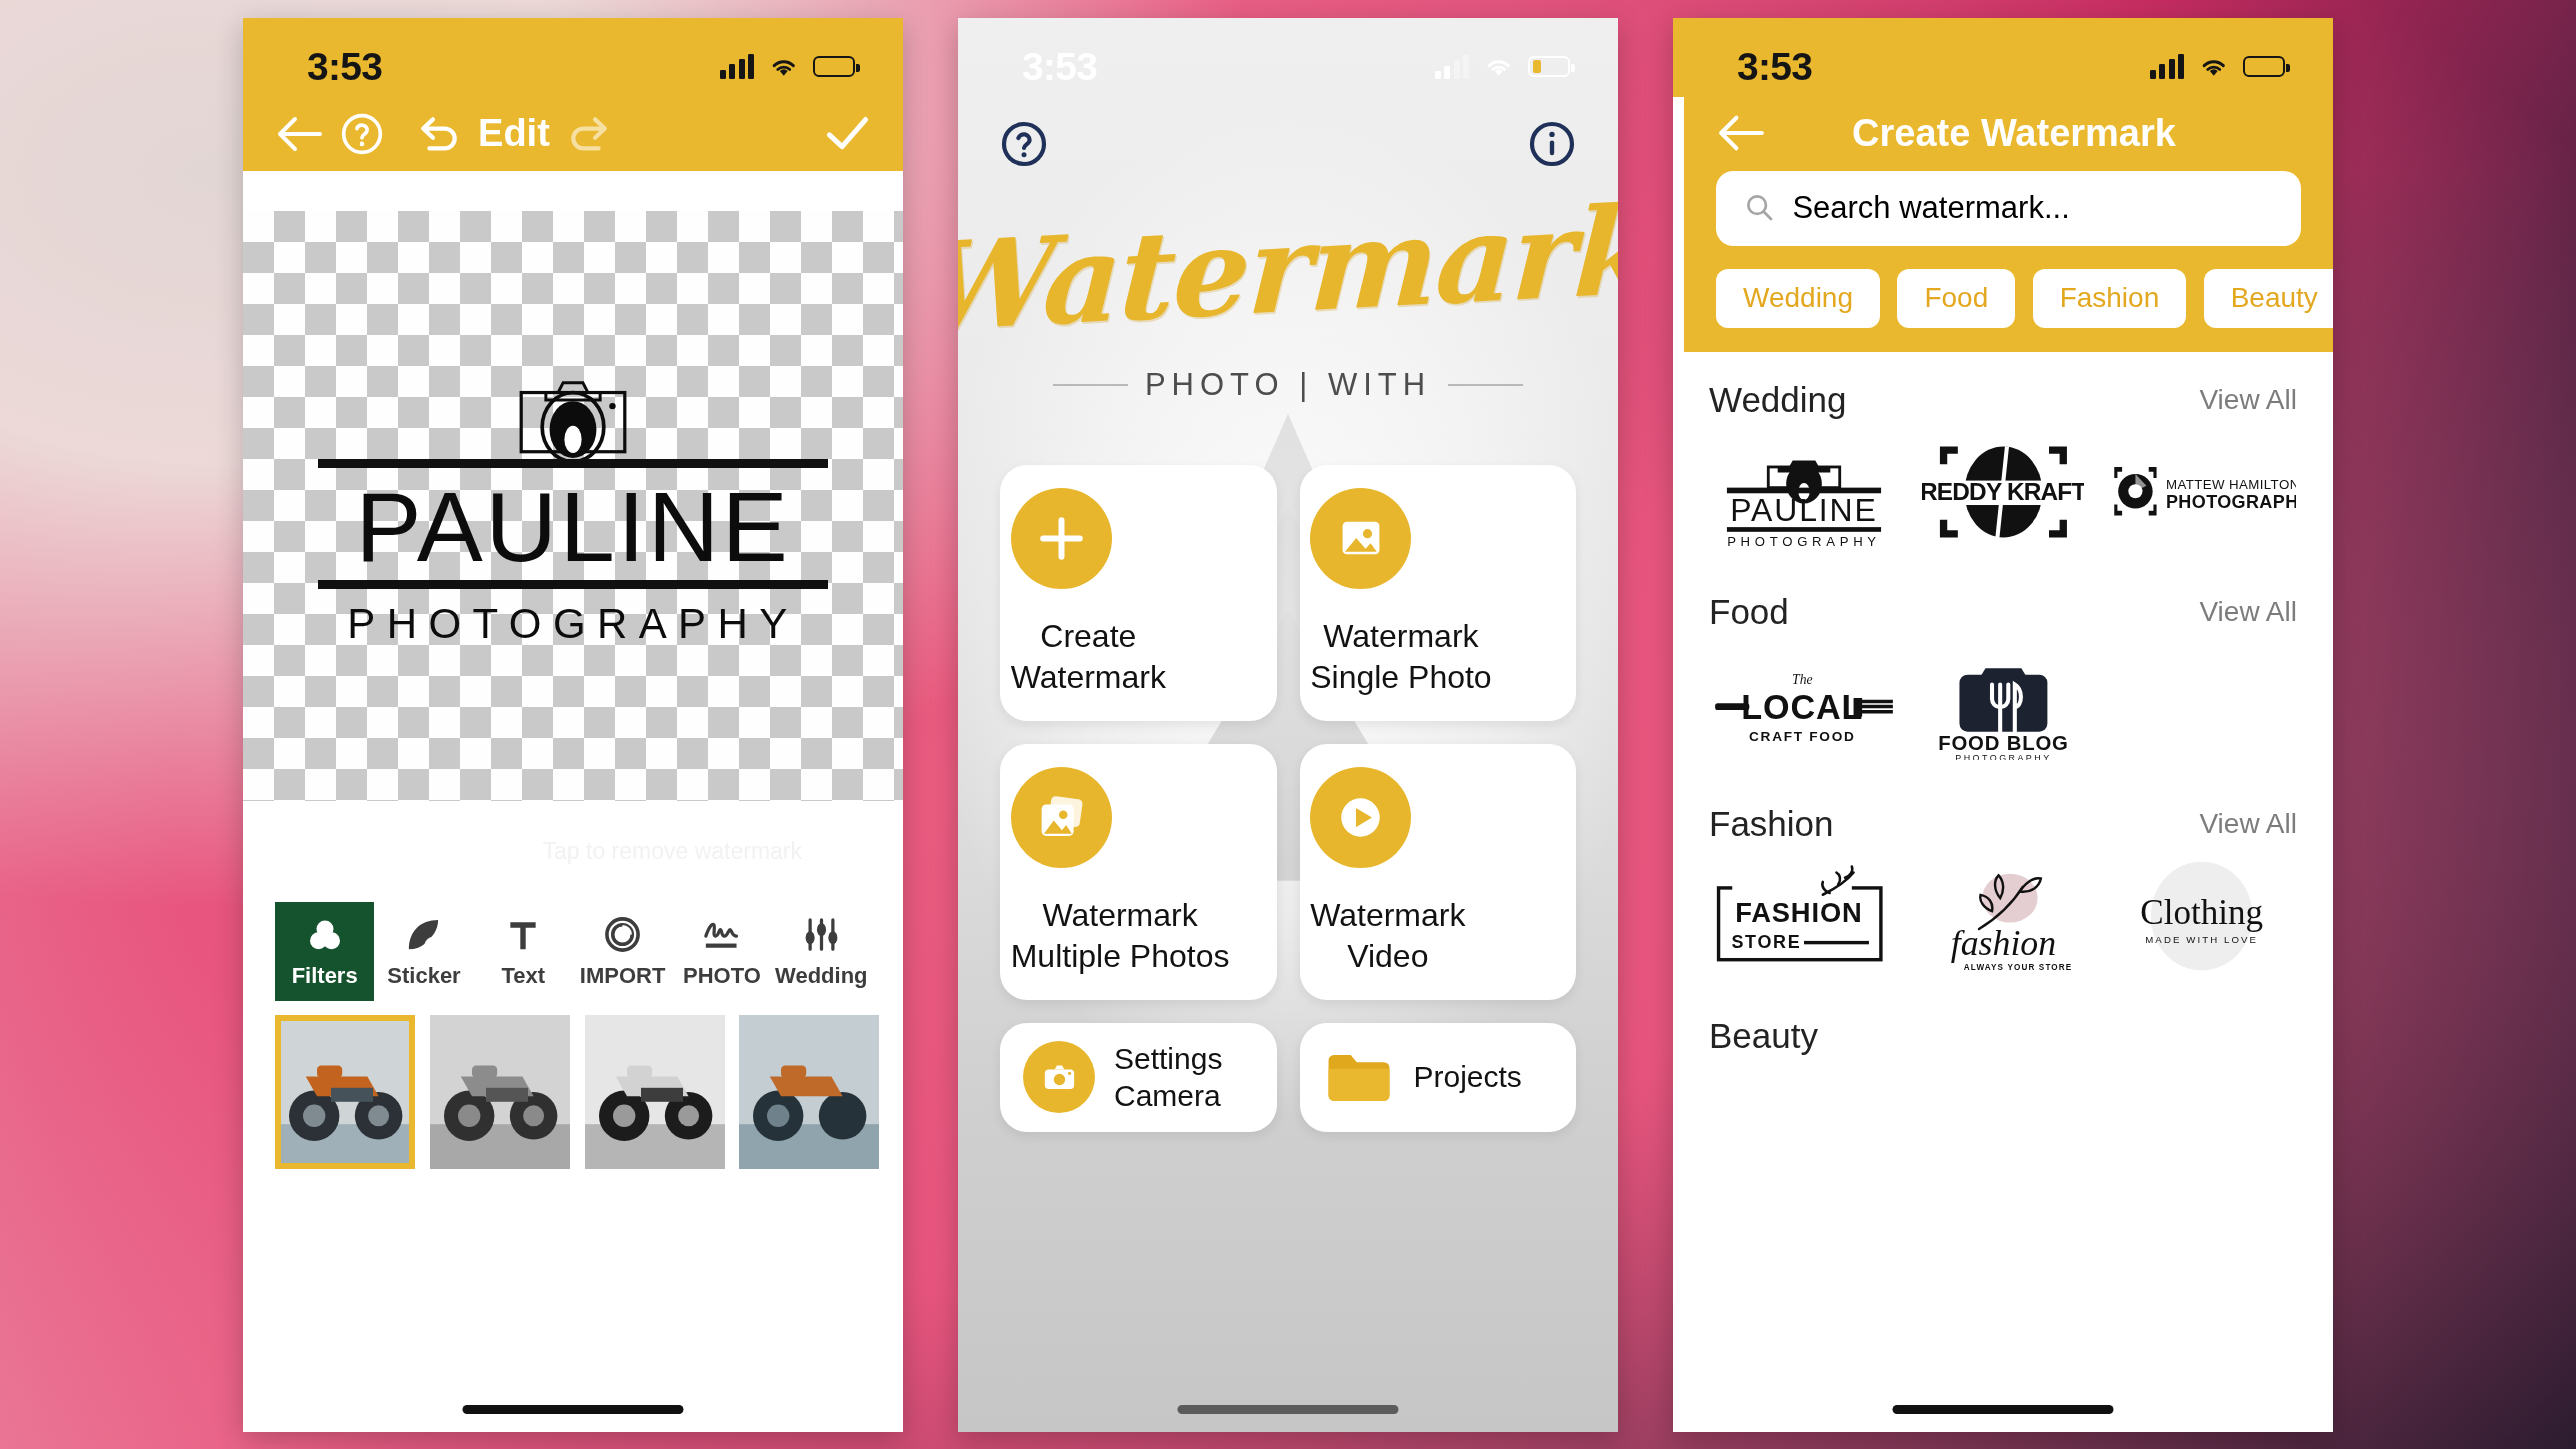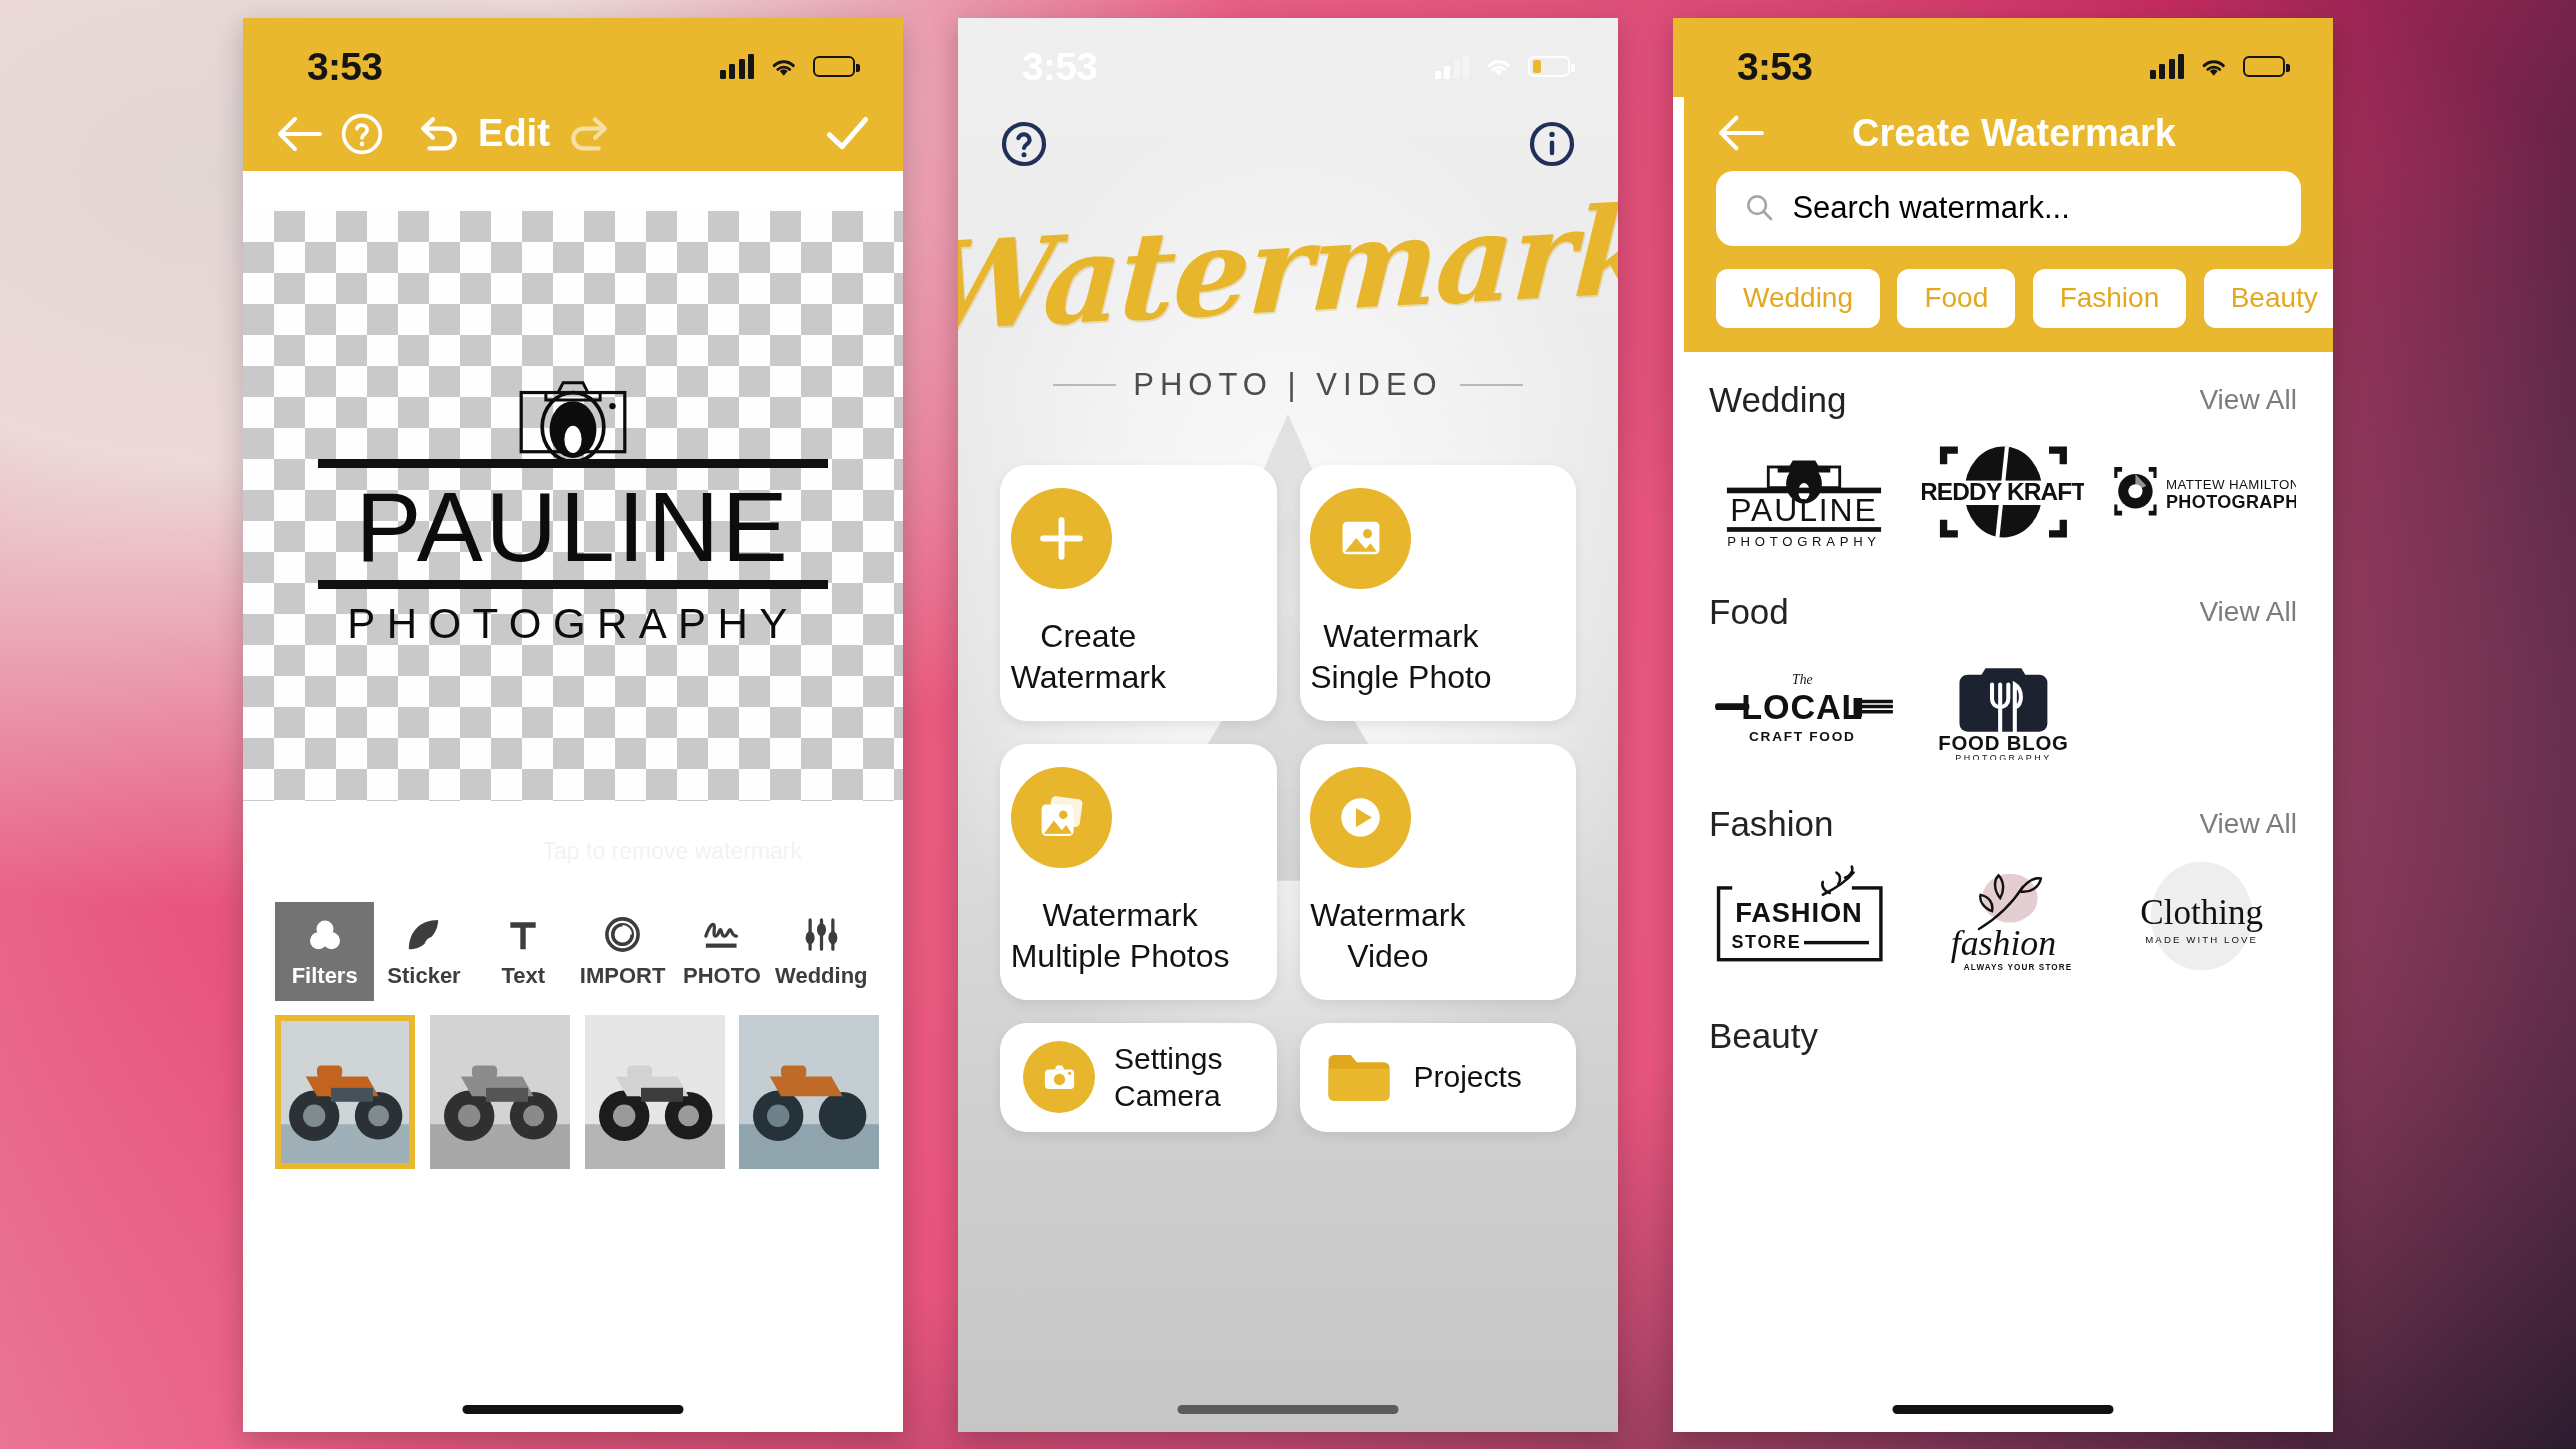--- a/index.html
+++ b/index.html
@@ -56,21 +56,21 @@
   .wm-cam { width:148px; height:101px; margin-bottom:-5.4px; }
   .wm-rule { width:100%; height:9.4px; background:#101010; }
   .wm-name { font-size:99px; letter-spacing:2.7px; font-weight:400; color:#0c0c0c; line-height:1.05; margin:6.7px 0 1.3px; font-family:"Liberation Sans",sans-serif; }
   .wm-sub { font-size:42px; letter-spacing:11.4px; color:#0c0c0c; margin-top:10.7px; }
 
   .p1-hint { height:101px; background:#fff; display:flex; align-items:center; justify-content:flex-end; padding-right:101px; }
   .p1-hint span { color:#f2f2f2; font-size:23px; }
 
   .p1-tools { display:flex; align-items:stretch; justify-content:space-between; padding:0 32px; background:#fff; height:99px; }
   .tool { width:101px; display:flex; flex-direction:column; align-items:center; justify-content:center; gap:6.7px; color:#3d3d3d; }
-  .tool.active { background:#737373; color:#fff;justify-content:center; }
+  .tool.active { background:#14532d; color:#fff;justify-content:center; }
   .tool .tl { font-size:22px; font-weight:bold; }
   .tool .ti { height:43px; display:flex; align-items:center; justify-content:center; }
 
   .filmstrip { display:flex; gap:14.8px; padding:14.8px 32px 0 32px; background:#fff; overflow:hidden; }
   .thumb { width:140px; height:154px; flex:0 0 auto; position:relative; overflow:hidden; background:#b9bcbe; }
   .thumb.sel { outline:6px solid #eab82e; outline-offset:-6px; }
   .thumb svg { width:100%; height:100%; display:block; }
   .homebar { position:absolute; left:50%; transform:translateX(-50%); bottom:17.4px; width:221px; height:8.7px; border-radius:4.7px; background:#111; }
 
   
@@ -362,21 +362,21 @@
               <circle cx="12" cy="7.2" r="1.35" fill="#1f3159"></circle>
               <rect x="10.9" y="10.2" width="2.2" height="7.4" rx="1.1" fill="#1f3159"></rect>
             </svg>
         </span>
       </div>
 
       <div class="p2-hero">
         <div class="p2-script">Watermark</div>
         <div class="p2-divider">
           <span class="ln"></span>
-          <span class="tx">PHOTO | VIDEO</span>
+          <span class="tx">PHOTO | WITH</span>
           <span class="ln"></span>
         </div>
       </div>
 
       <div class="p2-grid">
         <div class="card">
           <span class="circ">
             <svg width="55" height="55" viewBox="0 0 24 24">
                 <path d="M12 4v16M4 12h16" stroke="#fff" stroke-width="2.6" stroke-linecap="round"></path>
               </svg>

